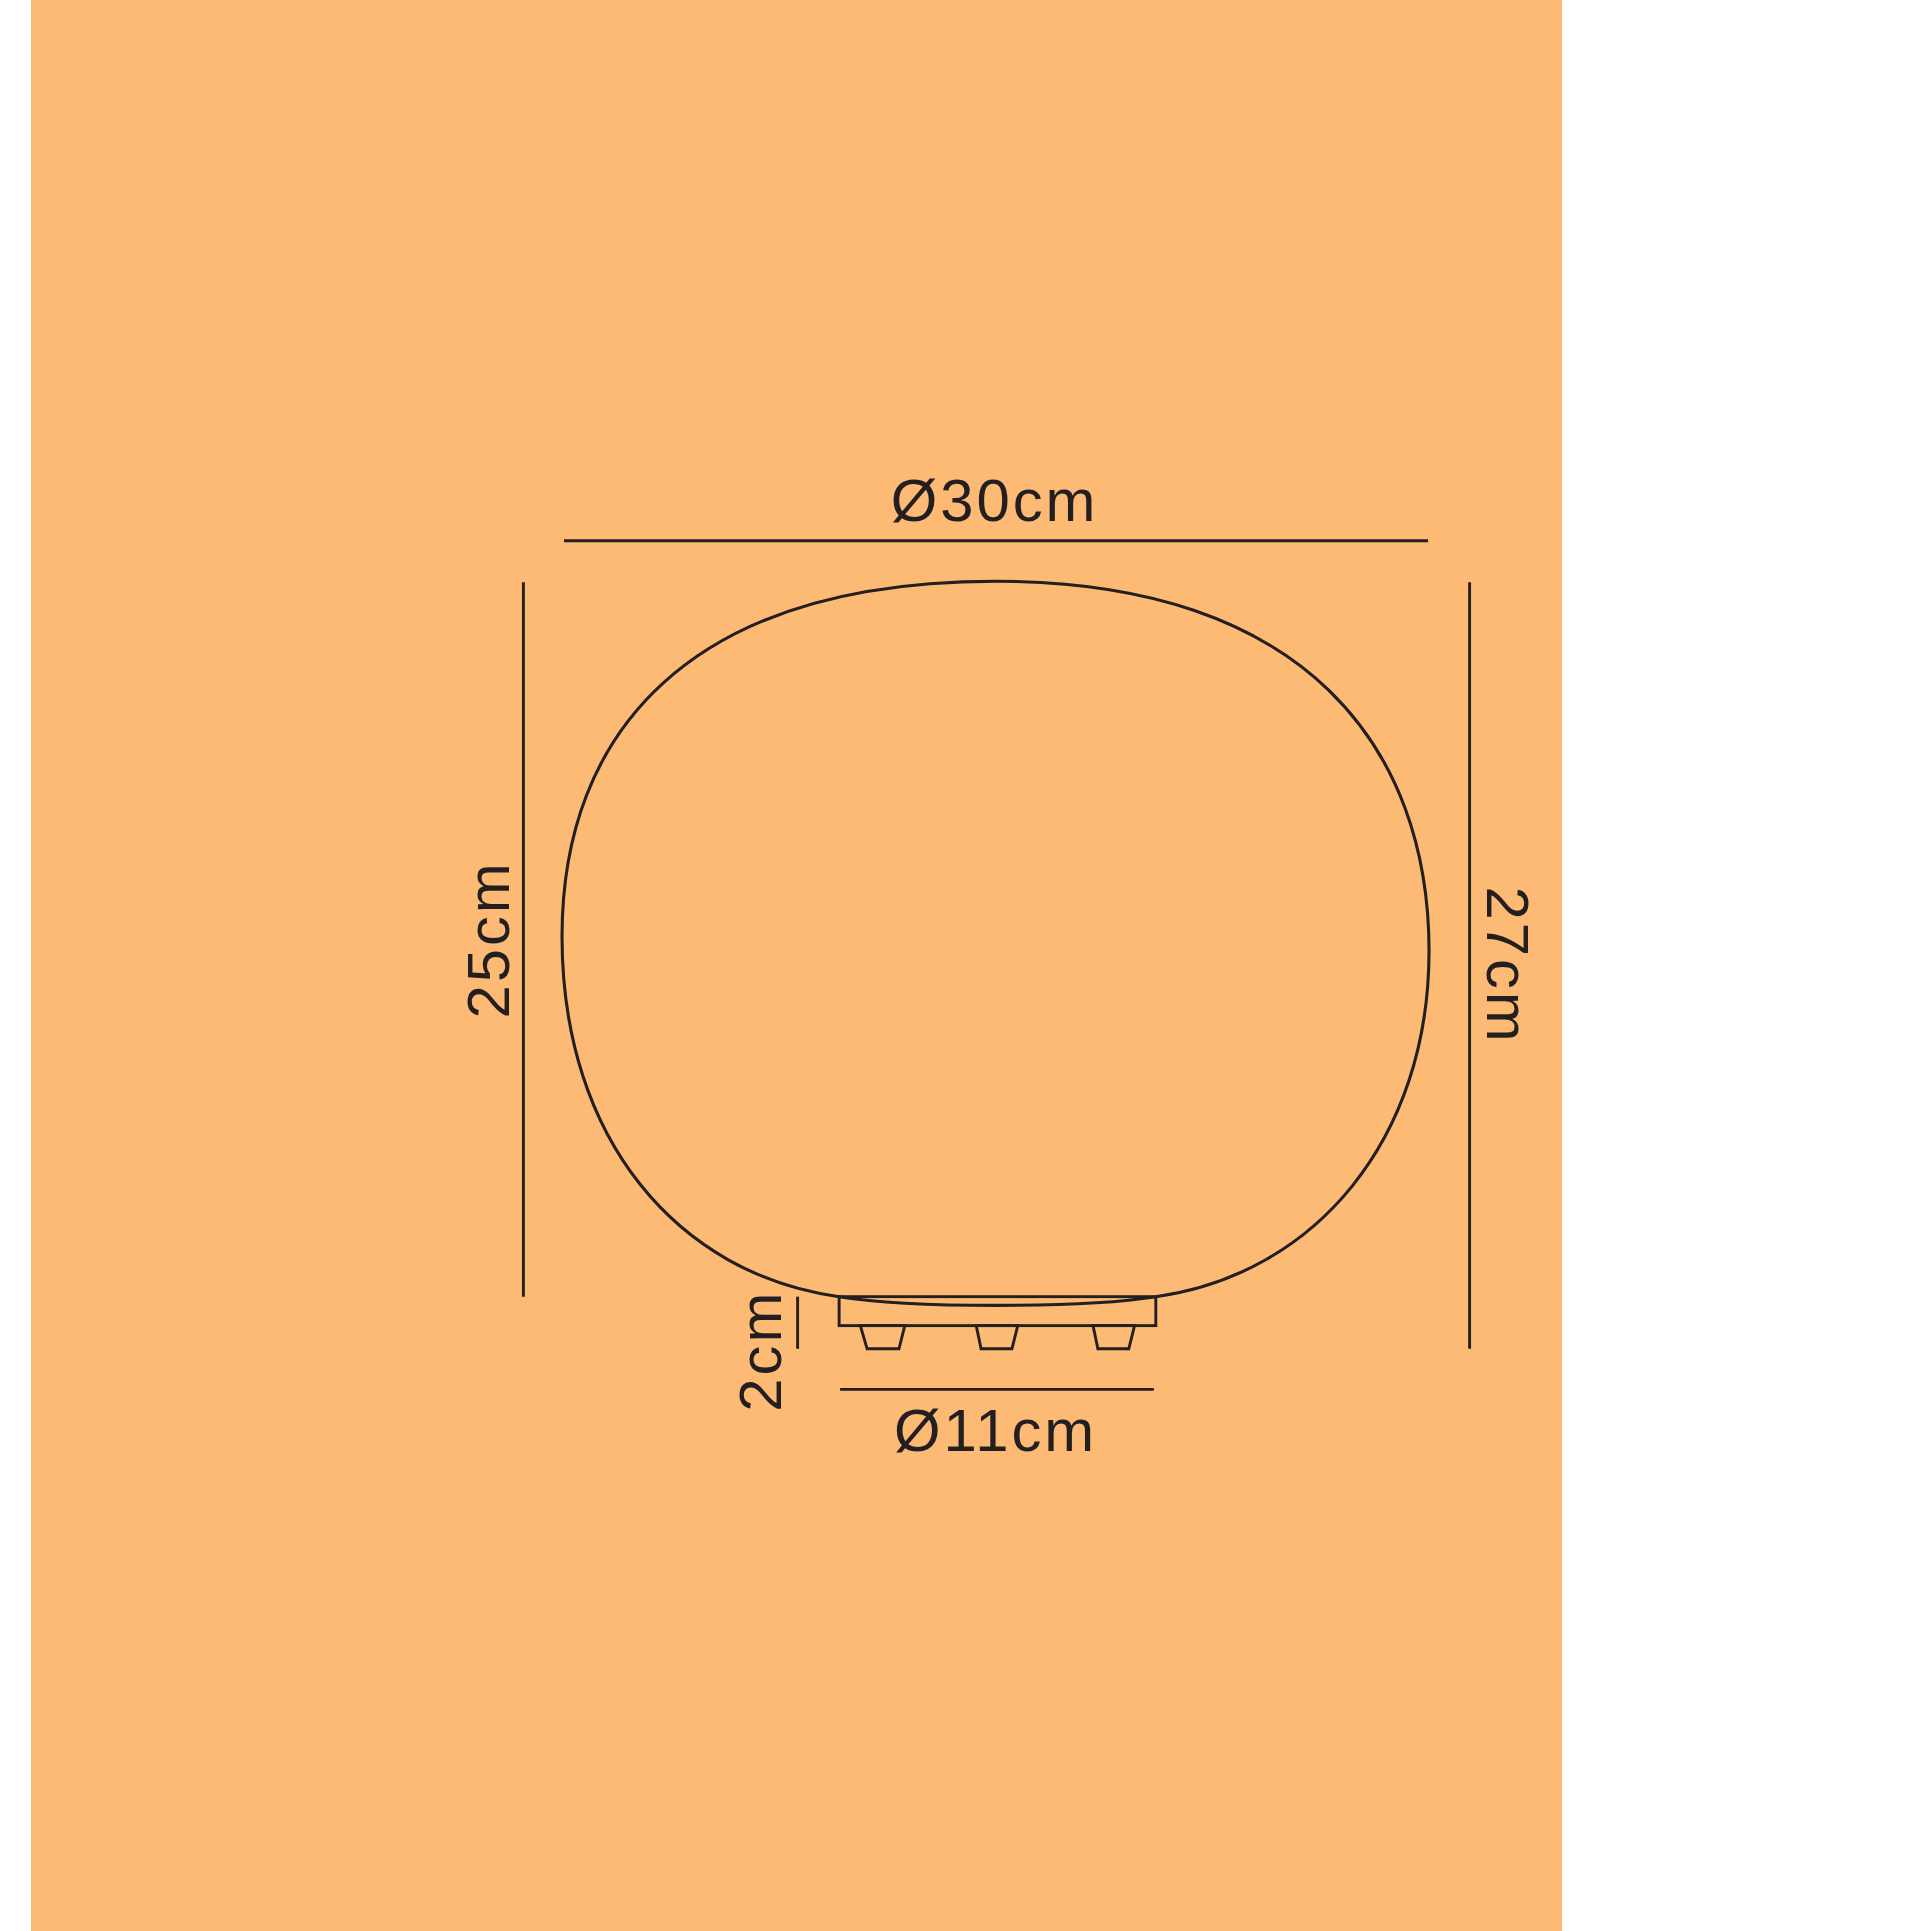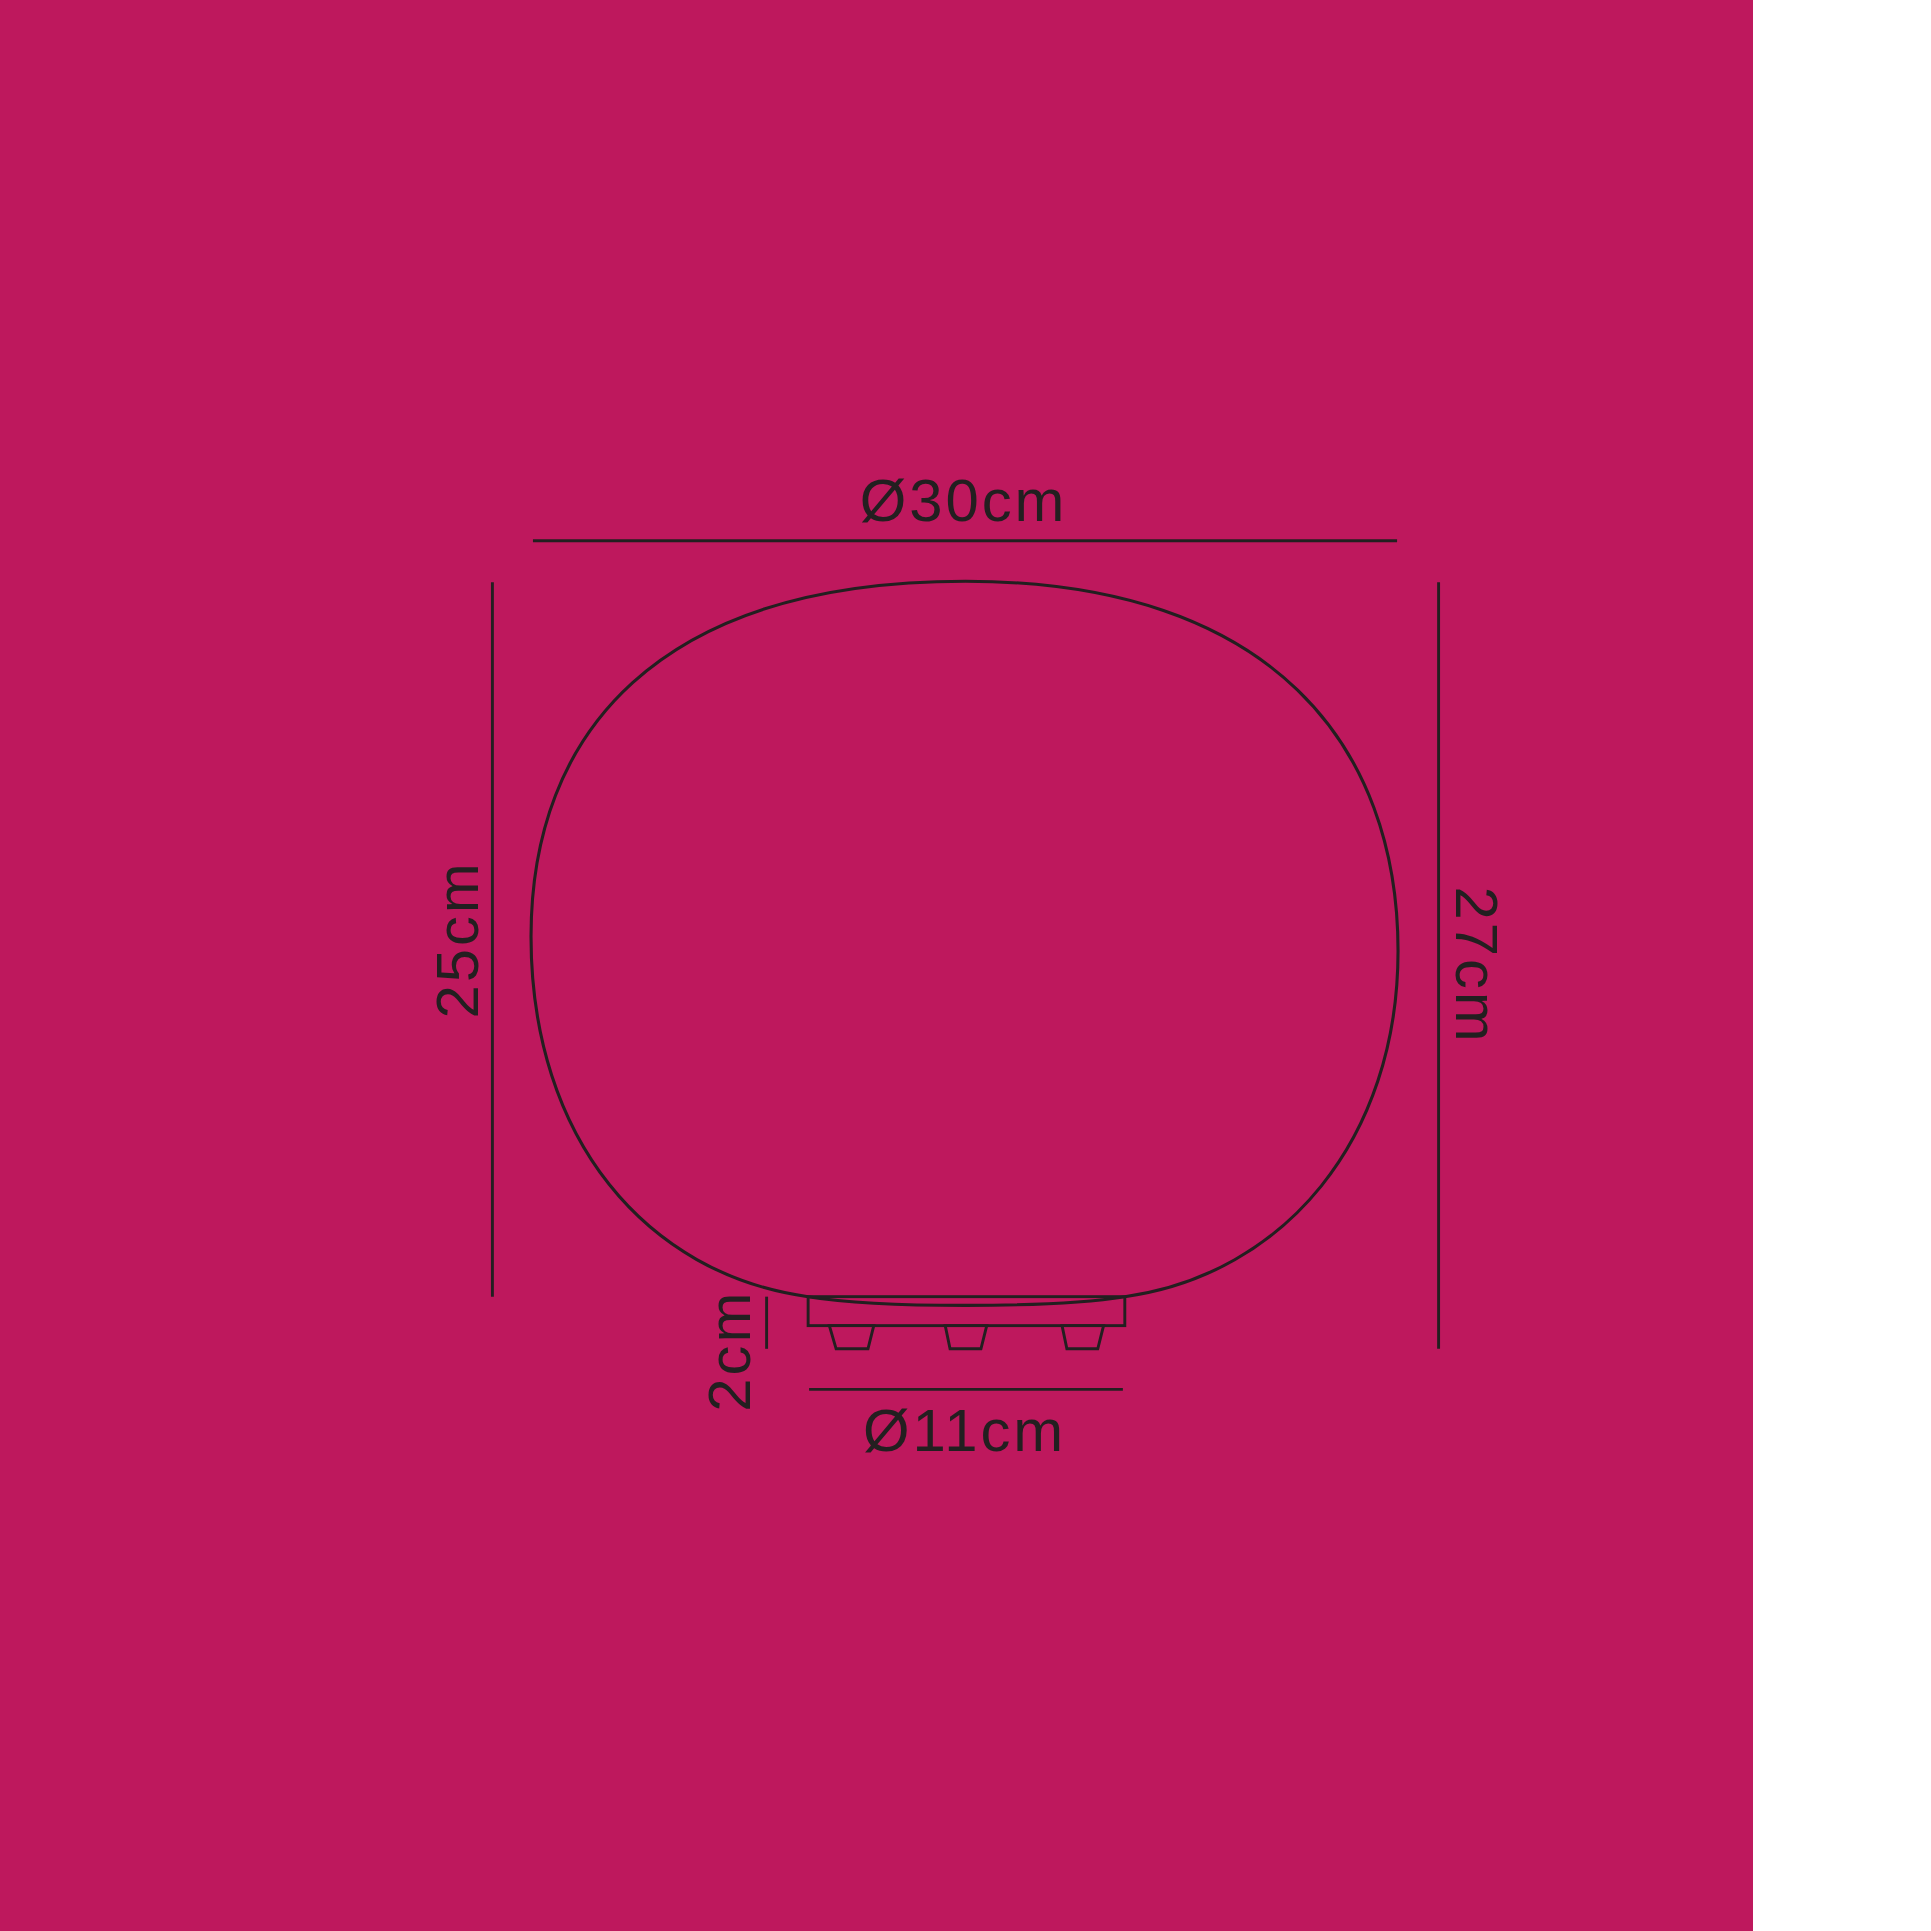--- a/index.html
+++ b/index.html
@@ -2,24 +2,25 @@
 <html><head>
 <meta charset="utf-8">
 <style>
   html, body {
     margin: 0;
     padding: 0;
     background: #ffffff;
   }
   .canvas {
     position: relative;
-    width: 1753px;
+    width: 1531px;
     height: 1931px;
-    background: #be185d;
+    background: #fdba74;
     overflow: hidden;
+    margin-left: 31px;
   }
   svg.drawing {
     position: absolute;
     left: 0;
     top: 0;
     width: 1931px;
     height: 1931px;
   }
   .dim-label {
     font-family: "Liberation Sans", sans-serif;

